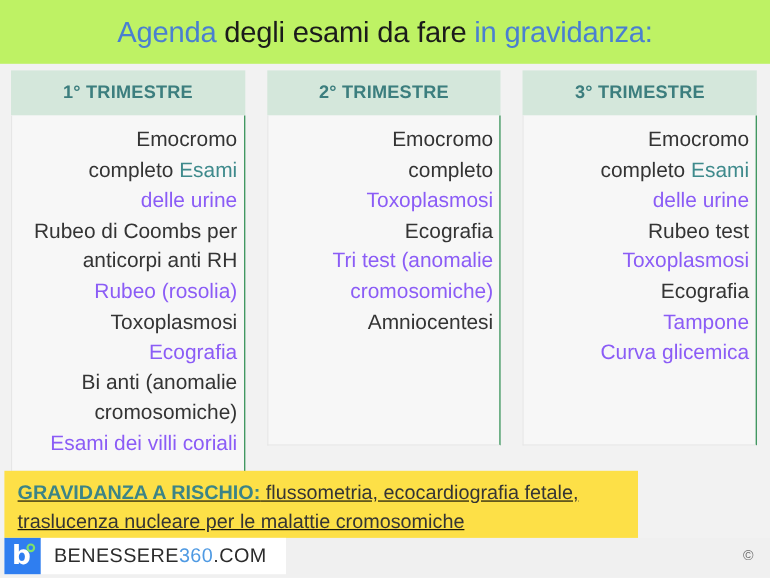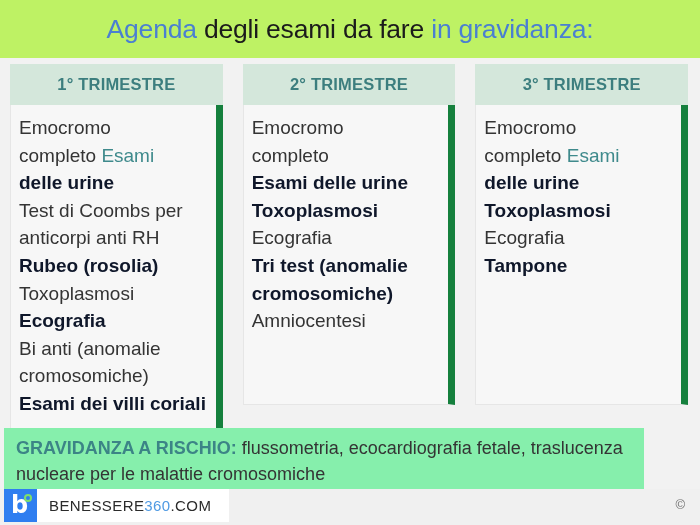--- a/index.html
+++ b/index.html
@@ -55,43 +55,45 @@
     color: #3c7e7e;
     font-size: 16.5px;
     font-weight: bold;
     text-align: center;
     padding: 11px 0 11px 0;
     letter-spacing: 0.2px;
   }
   .col-body {
     background: #f7f7f7;
     border-left: 1px solid #e6e6e6;
-    border-right: 7px solid #15803d;
+    border-right: 1px solid #15803d;
     border-bottom: 1px solid #e6e6e6;
     padding: 9px 6px 10px 8px;
     min-height: 300px;
     box-sizing: border-box;
+    text-align: right;
   }
   .exam-line {
     font-size: 19px;
     line-height: 27.6px;
     color: #343434;
     word-spacing: 0px;
   }
-  .exam-line.link { color: #0f172a; font-weight: bold; }
+  .exam-line.link { color: #8b5cf6; }
 
   
   .risk-band {
     position: absolute;
     left: 4px;
     top: 428px;
-    width: 640px;
-    background: #86efac;
+    width: 576px;
+    background: #fde047;
     box-sizing: border-box;
     padding: 7px 10px 8px 12px;
+    text-decoration: underline;
   }
   .risk-text {
     font-size: 18px;
     line-height: 26px;
     color: #343434;
   }
   .risk-label {
     color: #3c8486;
     font-weight: bold;
   }
@@ -137,21 +139,21 @@
     right: 5px;
     top: 5px;
     width: 8px;
     height: 8px;
     border-radius: 50%;
     border: 2px solid #7ee06a;
     box-sizing: border-box;
   }
   .brand-text {
     margin-left: 12px;
-    font-size: 15px;
+    font-size: 18px;
     color: #2b2b2b;
     letter-spacing: 0.4px;
     white-space: nowrap;
   }
   .brand-360 { color: #4f9ae3; }
   .copyright {
     position: absolute;
     right: 15px;
     top: 8px;
     font-size: 13px;
@@ -168,54 +170,55 @@
 </div>
 
 <div class="agenda-table">
 
   <div class="col">
     <div class="col-header">1° TRIMESTRE</div>
     <div class="col-body">
         <div class="exam-line"><span>Emocromo</span></div>
         <div class="exam-line"><span>completo </span><span style="color: rgb(63, 138, 140);">Esami</span></div>
         <div class="exam-line link"><span>delle urine</span></div>
-        <div class="exam-line"><span>Test di Coombs per</span></div>
+        <div class="exam-line"><span>Rubeo di Coombs per</span></div>
         <div class="exam-line"><span>anticorpi anti RH</span></div>
         <div class="exam-line link"><span>Rubeo (rosolia)</span></div>
         <div class="exam-line"><span>Toxoplasmosi</span></div>
         <div class="exam-line link"><span>Ecografia</span></div>
         <div class="exam-line"><span>Bi anti (anomalie</span></div>
         <div class="exam-line"><span>cromosomiche)</span></div>
         <div class="exam-line link"><span>Esami dei villi coriali</span></div>
       </div>
   </div>
 
   <div class="col">
     <div class="col-header">2° TRIMESTRE</div>
     <div class="col-body">
         <div class="exam-line"><span>Emocromo</span></div>
         <div class="exam-line"><span>completo</span></div>
-        <div class="exam-line link"><span>Esami delle urine</span></div>
         <div class="exam-line link"><span>Toxoplasmosi</span></div>
         <div class="exam-line"><span>Ecografia</span></div>
         <div class="exam-line link"><span>Tri test (anomalie</span></div>
         <div class="exam-line link"><span>cromosomiche)</span></div>
         <div class="exam-line"><span>Amniocentesi</span></div>
       </div>
   </div>
 
   <div class="col">
     <div class="col-header">3° TRIMESTRE</div>
     <div class="col-body">
         <div class="exam-line"><span>Emocromo</span></div>
         <div class="exam-line"><span>completo </span><span style="color: rgb(63, 138, 140);">Esami</span></div>
         <div class="exam-line link"><span>delle urine</span></div>
+        <div class="exam-line"><span>Rubeo test</span></div>
         <div class="exam-line link"><span>Toxoplasmosi</span></div>
         <div class="exam-line"><span>Ecografia</span></div>
         <div class="exam-line link"><span>Tampone</span></div>
+        <div class="exam-line link"><span>Curva glicemica</span></div>
       </div>
   </div>
 
 </div>
 
 <div class="risk-band">
   <div class="risk-text">
     <span class="risk-label">GRAVIDANZA A RISCHIO:</span><span> flussometria, ecocardiografia fetale, traslucenza nucleare per le malattie cromosomiche</span>
   </div>
 </div>

